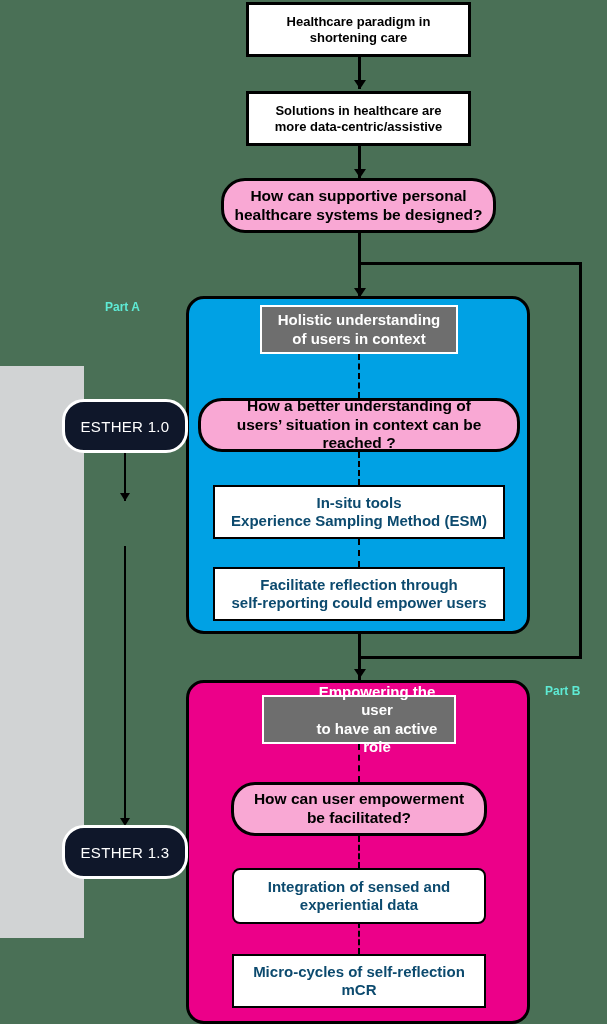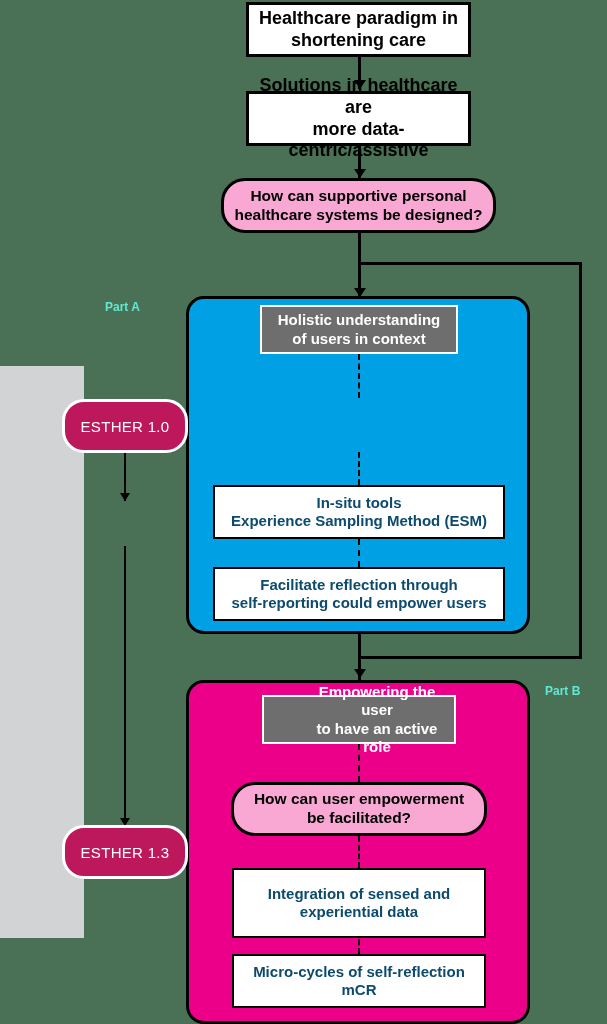--- a/index.html
+++ b/index.html
@@ -33,21 +33,21 @@
     font-weight: bold;
     color: #000;
     background: #ffffff;
     border: 3px solid #000;
     z-index: 6;
   }
   .box .txt { display: block; padding: 0 6px; }
 
   
   .rect-top {
-    font-size: 18px;
+    font-size: 13px;
   }
 
   
   .pill {
     font-size: 15.5px;
     border-radius: 24px;
     border: 3px solid #000;
     background: #f9a8d4;
   }
 
@@ -94,21 +94,21 @@
     color: #808285;
     font-size: 16.5px;
     font-weight: normal;
     letter-spacing: 0.2px;
   }
 
   
   .chip {
     position: absolute;
     box-sizing: border-box;
-    background: #be185d;
+    background: #0f172a;
     color: #ffffff;
     border: 3px solid #ffffff;
     border-radius: 22px;
     display: flex;
     align-items: center;
     justify-content: center;
     font-size: 15px;
     font-weight: normal;
     z-index: 8;
     letter-spacing: 0.3px;
@@ -231,20 +231,26 @@
 
   <div class="part-label" style="left:105px; top:300px;">Part A</div>
 
   <div class="box grey-head" style="left:260px; top:305px; width:198px; height:49px; border-radius:0;">
     <span class="txt">
       <span>Holistic understanding</span><br>
       <span>of users in context</span>
     </span>
   </div>
 
+  <div class="box pill" style="left:198px; top:398px; width:322px; height:54px;">
+    <span class="txt">
+      <span>How a better understanding of</span><br>
+      <span>users’ situation in context can be reached ?</span>
+    </span>
+  </div>
 
   <div class="box stmt" style="left:213px; top:485px; width:292px; height:54px; border-radius:0;">
     <span class="txt">
       <span>In-situ tools</span><br>
       <span>Experience Sampling Method (ESM)</span>
     </span>
   </div>
 
   <div class="box stmt" style="left:213px; top:567px; width:292px; height:54px; border-radius:0;">
     <span class="txt">
@@ -264,21 +270,21 @@
     </span>
   </div>
 
   <div class="box pill" style="left:231px; top:782px; width:256px; height:54px;">
     <span class="txt">
       <span>How can user empowerment</span><br>
       <span>be facilitated?</span>
     </span>
   </div>
 
-  <div class="box stmt" style="left:232px; top:868px; width:254px; height:70px; border-radius:0;text-align:center;">
+  <div class="box stmt" style="left:232px; top:868px; width:254px; height:56px; border-radius:8px;text-align:center;">
     <span class="txt">
       <span>Integration of sensed and</span><br>
       <span>experiential data</span>
     </span>
   </div>
 
   <div class="box stmt" style="left:232px; top:954px; width:254px; height:54px; border-radius:0;">
     <span class="txt">
       <span>Micro-cycles of self-reflection</span><br>
       <span>mCR</span>

